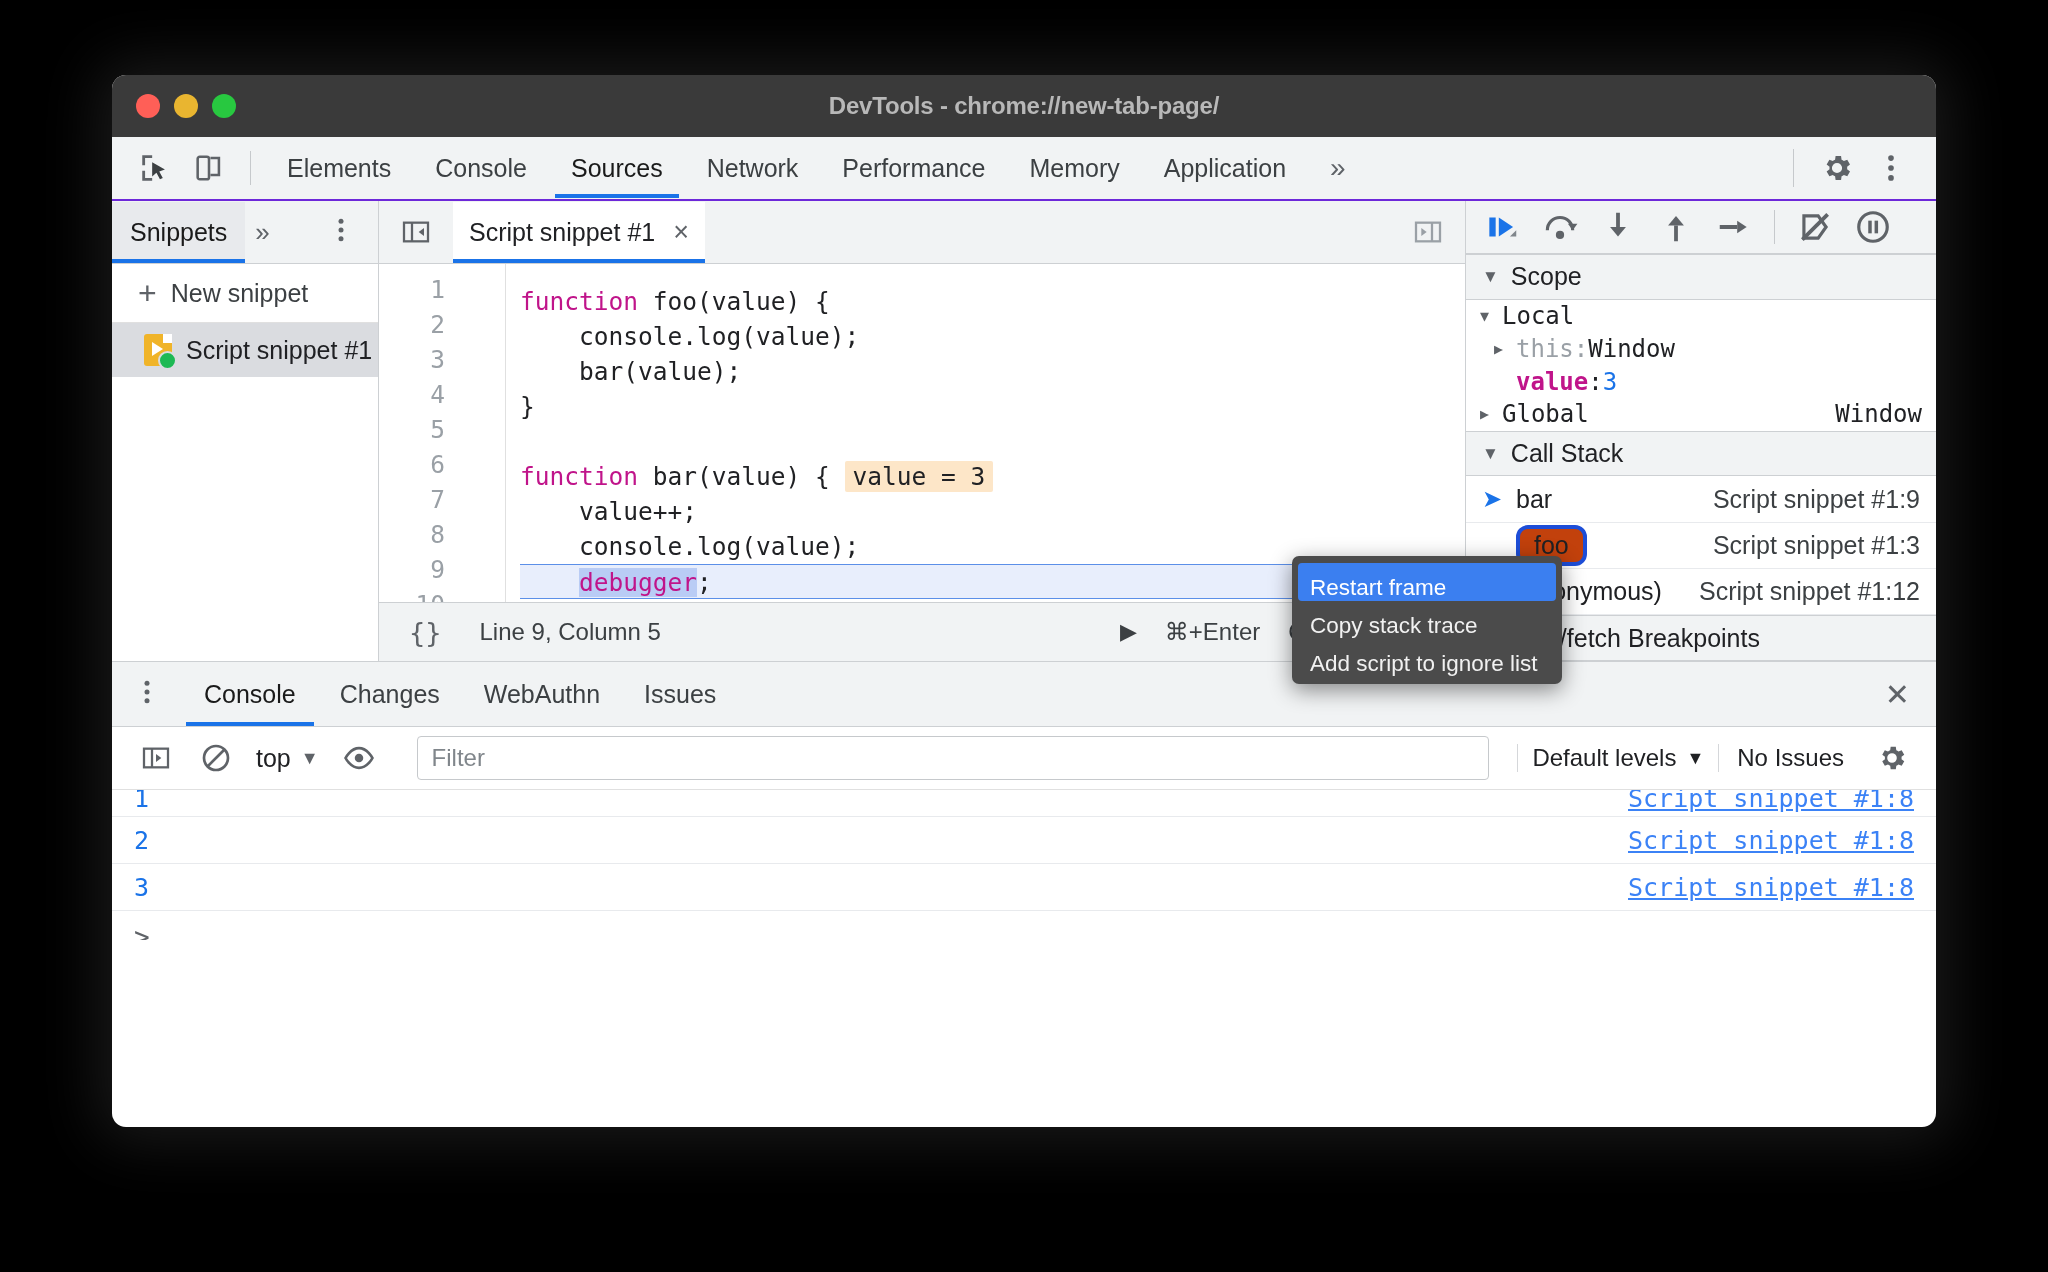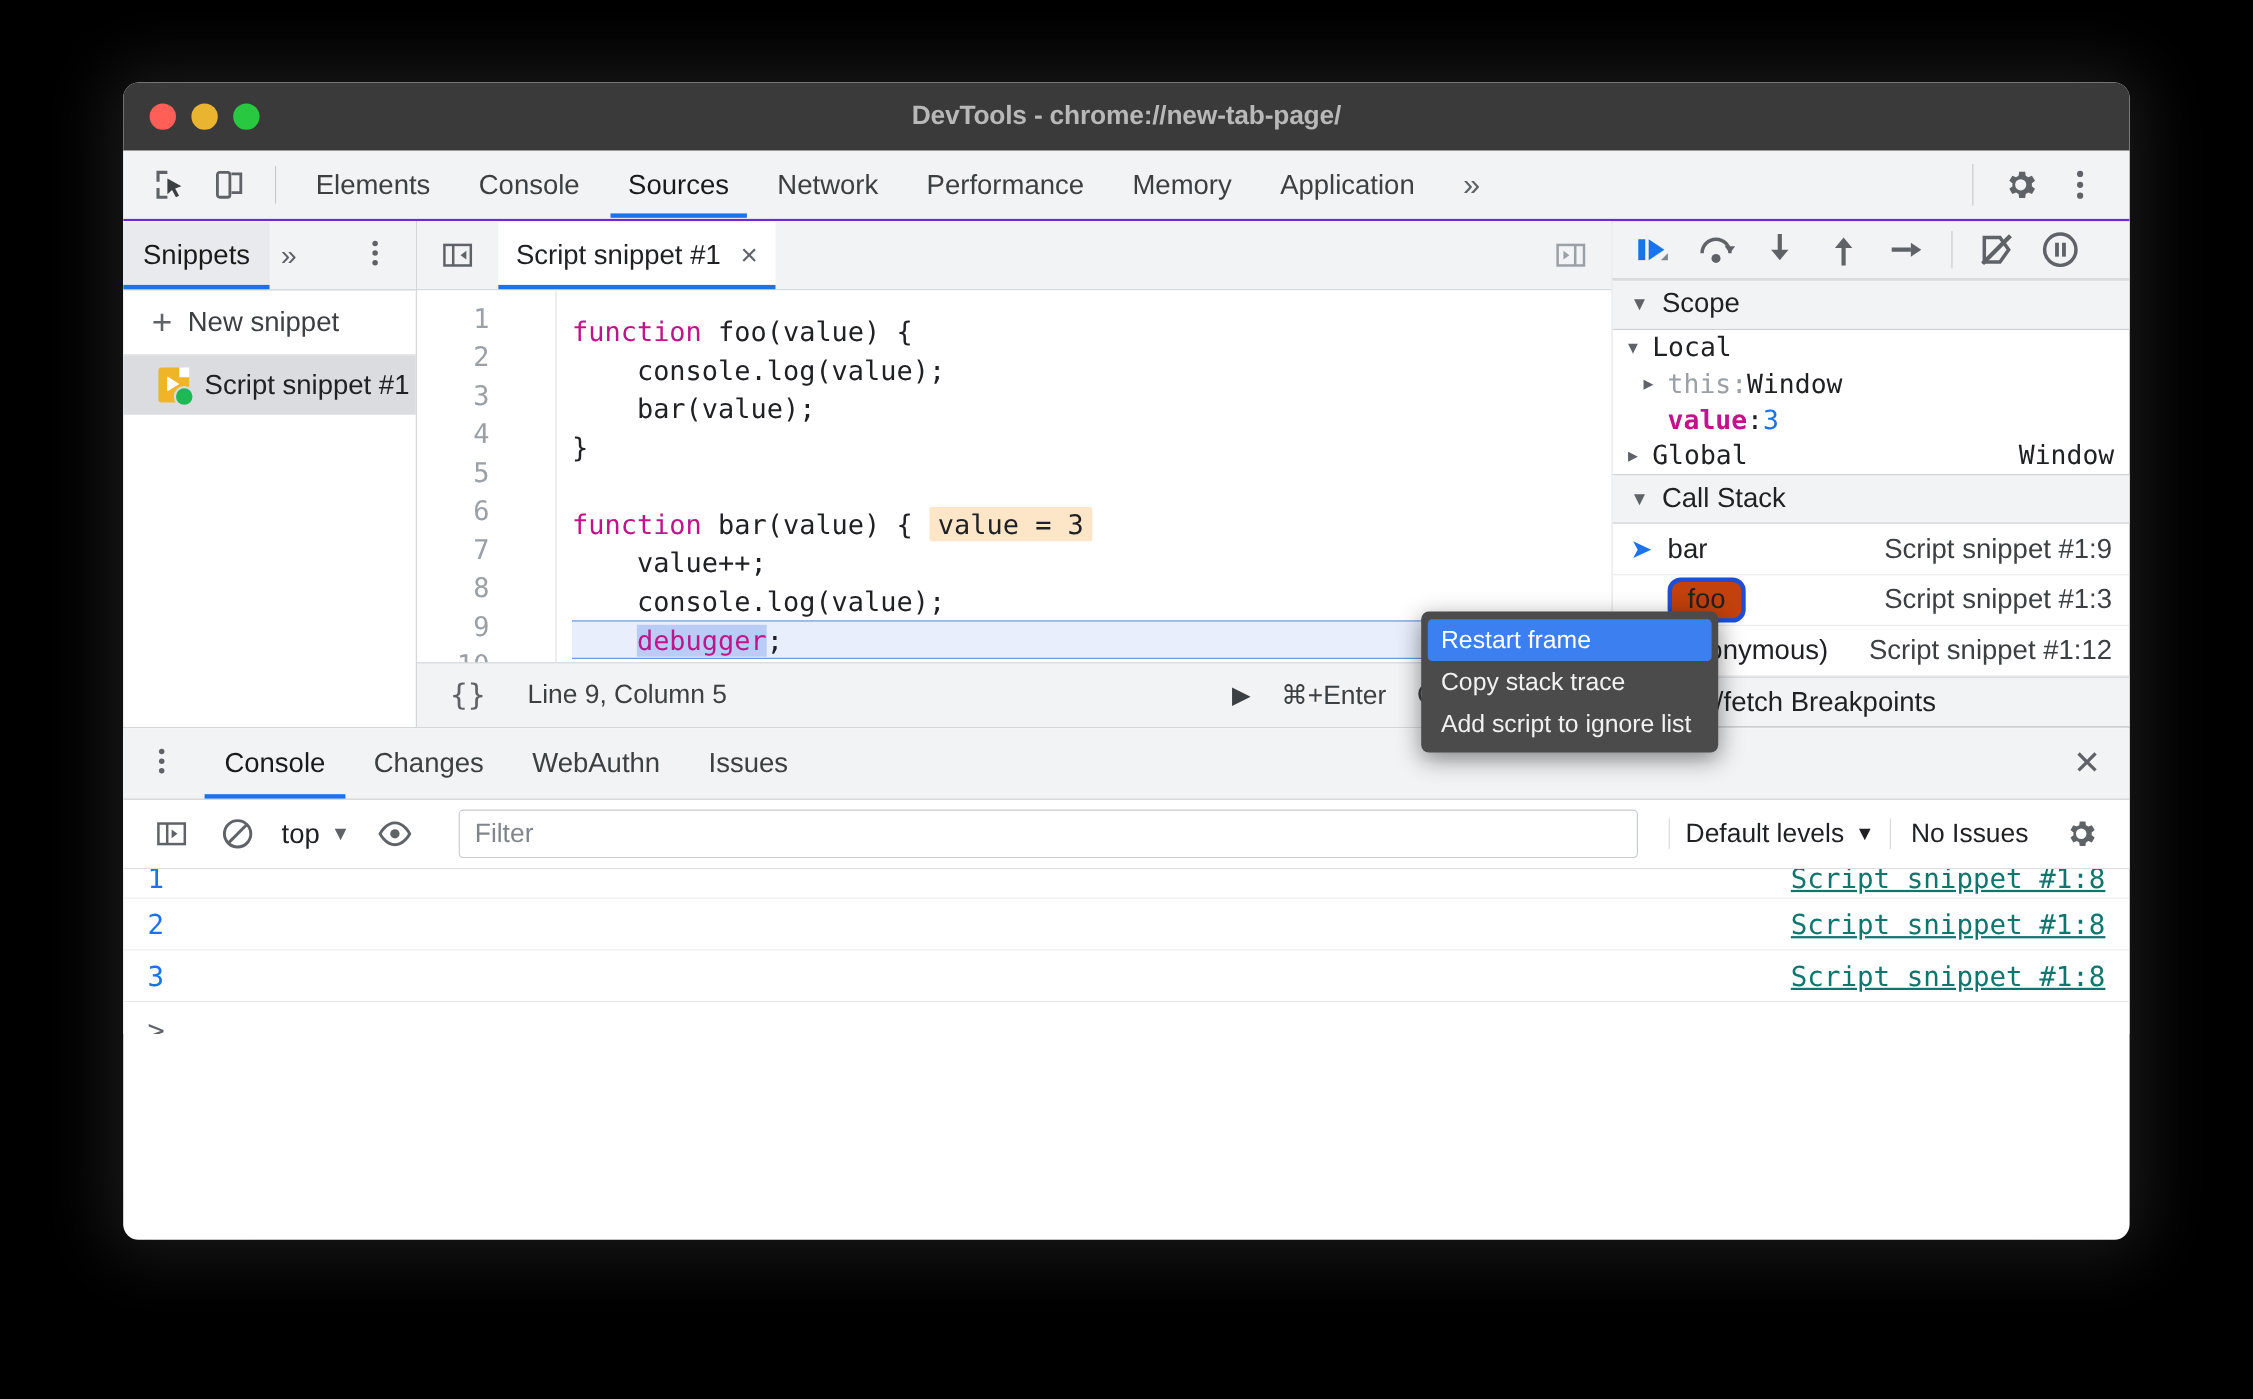--- a/index.html
+++ b/index.html
@@ -90,21 +90,21 @@
   .valnum{color:#1a73e8;}
   .rightval{margin-left:auto;padding-right:14px;font-family:"DejaVu Sans Mono",monospace;}
   .csrow{height:54px;display:flex;align-items:center;font-size:25px;color:#202124;
          border-bottom:1px solid #e8eaed;padding-left:16px;position:relative;}
   .csarrow{color:#1a73e8;font-size:24px;width:34px;}
   .csloc{margin-left:auto;padding-right:16px;color:#3c4043;}
   .focusring{border:4px solid #1d4ed8;border-radius:12px;padding:2px 14px;background:#c2410c;}
 
   .ctxmenu{position:absolute;left:1180px;top:481px;width:258px;background:#4b4b4b;
            border-radius:7px;padding:7px 6px;box-shadow:0 6px 22px rgba(0,0,0,.45);z-index:40;}
-  .ctxitem{height:38px;display:flex;align-items:center;padding:0 12px;border-radius:4px;
+  .ctxitem{height:38px;display:flex;align-items:flex-end;padding:0 12px;border-radius:4px;
            font-size:22.5px;color:#f1f1f1;}
   .ctxitem.sel{background:#3b7ff0;color:#fff;}
 
   
   .drawer{background:#fff;}
   .drawhdr{height:64px;background:#f1f3f4;border-bottom:1px solid #cdd0d3;display:flex;align-items:center;position:relative;}
   .drawkebab{padding:0 20px;font-size:26px;color:#5f6368;line-height:.9;}
   .dtab{padding:0 22px;height:63px;display:flex;align-items:center;font-size:25px;color:#3c4043;position:relative;}
   .dtab.active{color:#1a1a1a;}
   .dtab.active:after{content:"";position:absolute;left:4px;right:4px;bottom:0;height:4px;background:#1a73e8;}
@@ -114,21 +114,21 @@
   .fbtn{width:52px;height:46px;display:flex;align-items:center;justify-content:center;margin:0 4px;}
   .ctxsel{display:flex;align-items:center;gap:10px;font-size:25px;color:#202124;padding:0 10px;}
   .filterinput{flex:1;height:42px;border:1px solid #c6c9cc;border-radius:4px;margin:0 28px;
                display:flex;align-items:center;padding:0 14px;font-size:24px;color:#80868b;}
   .levels{display:flex;align-items:center;gap:10px;font-size:24px;color:#202124;padding:0 14px;border-left:1px solid #d5d7da;}
   .noissues{font-size:24px;color:#202124;padding:0 18px;border-left:1px solid #d5d7da;}
 
   .conrow{height:36px;display:flex;align-items:center;border-bottom:1px solid #e8eaed;
           font-family:"DejaVu Sans Mono",monospace;font-size:25px;color:#1a73e8;padding:0 22px;position:relative;}
   .conrow .msg{color:#1a73e8;}
-  .conlink{margin-left:auto;color:#0f766e;text-decoration:underline;}
+  .conlink{margin-left:auto;color:#3b82f6;text-decoration:underline;}
   .prompt{height:52px;display:flex;align-items:center;padding-left:22px;font-family:"DejaVu Sans Mono",monospace;font-size:26px;color:#5f6368;}
   .clip{overflow:hidden;}
 </style>
 </head>
 <body>
 
 <div class="stage">
  <div class="window">
 
   <div class="titlebar">

